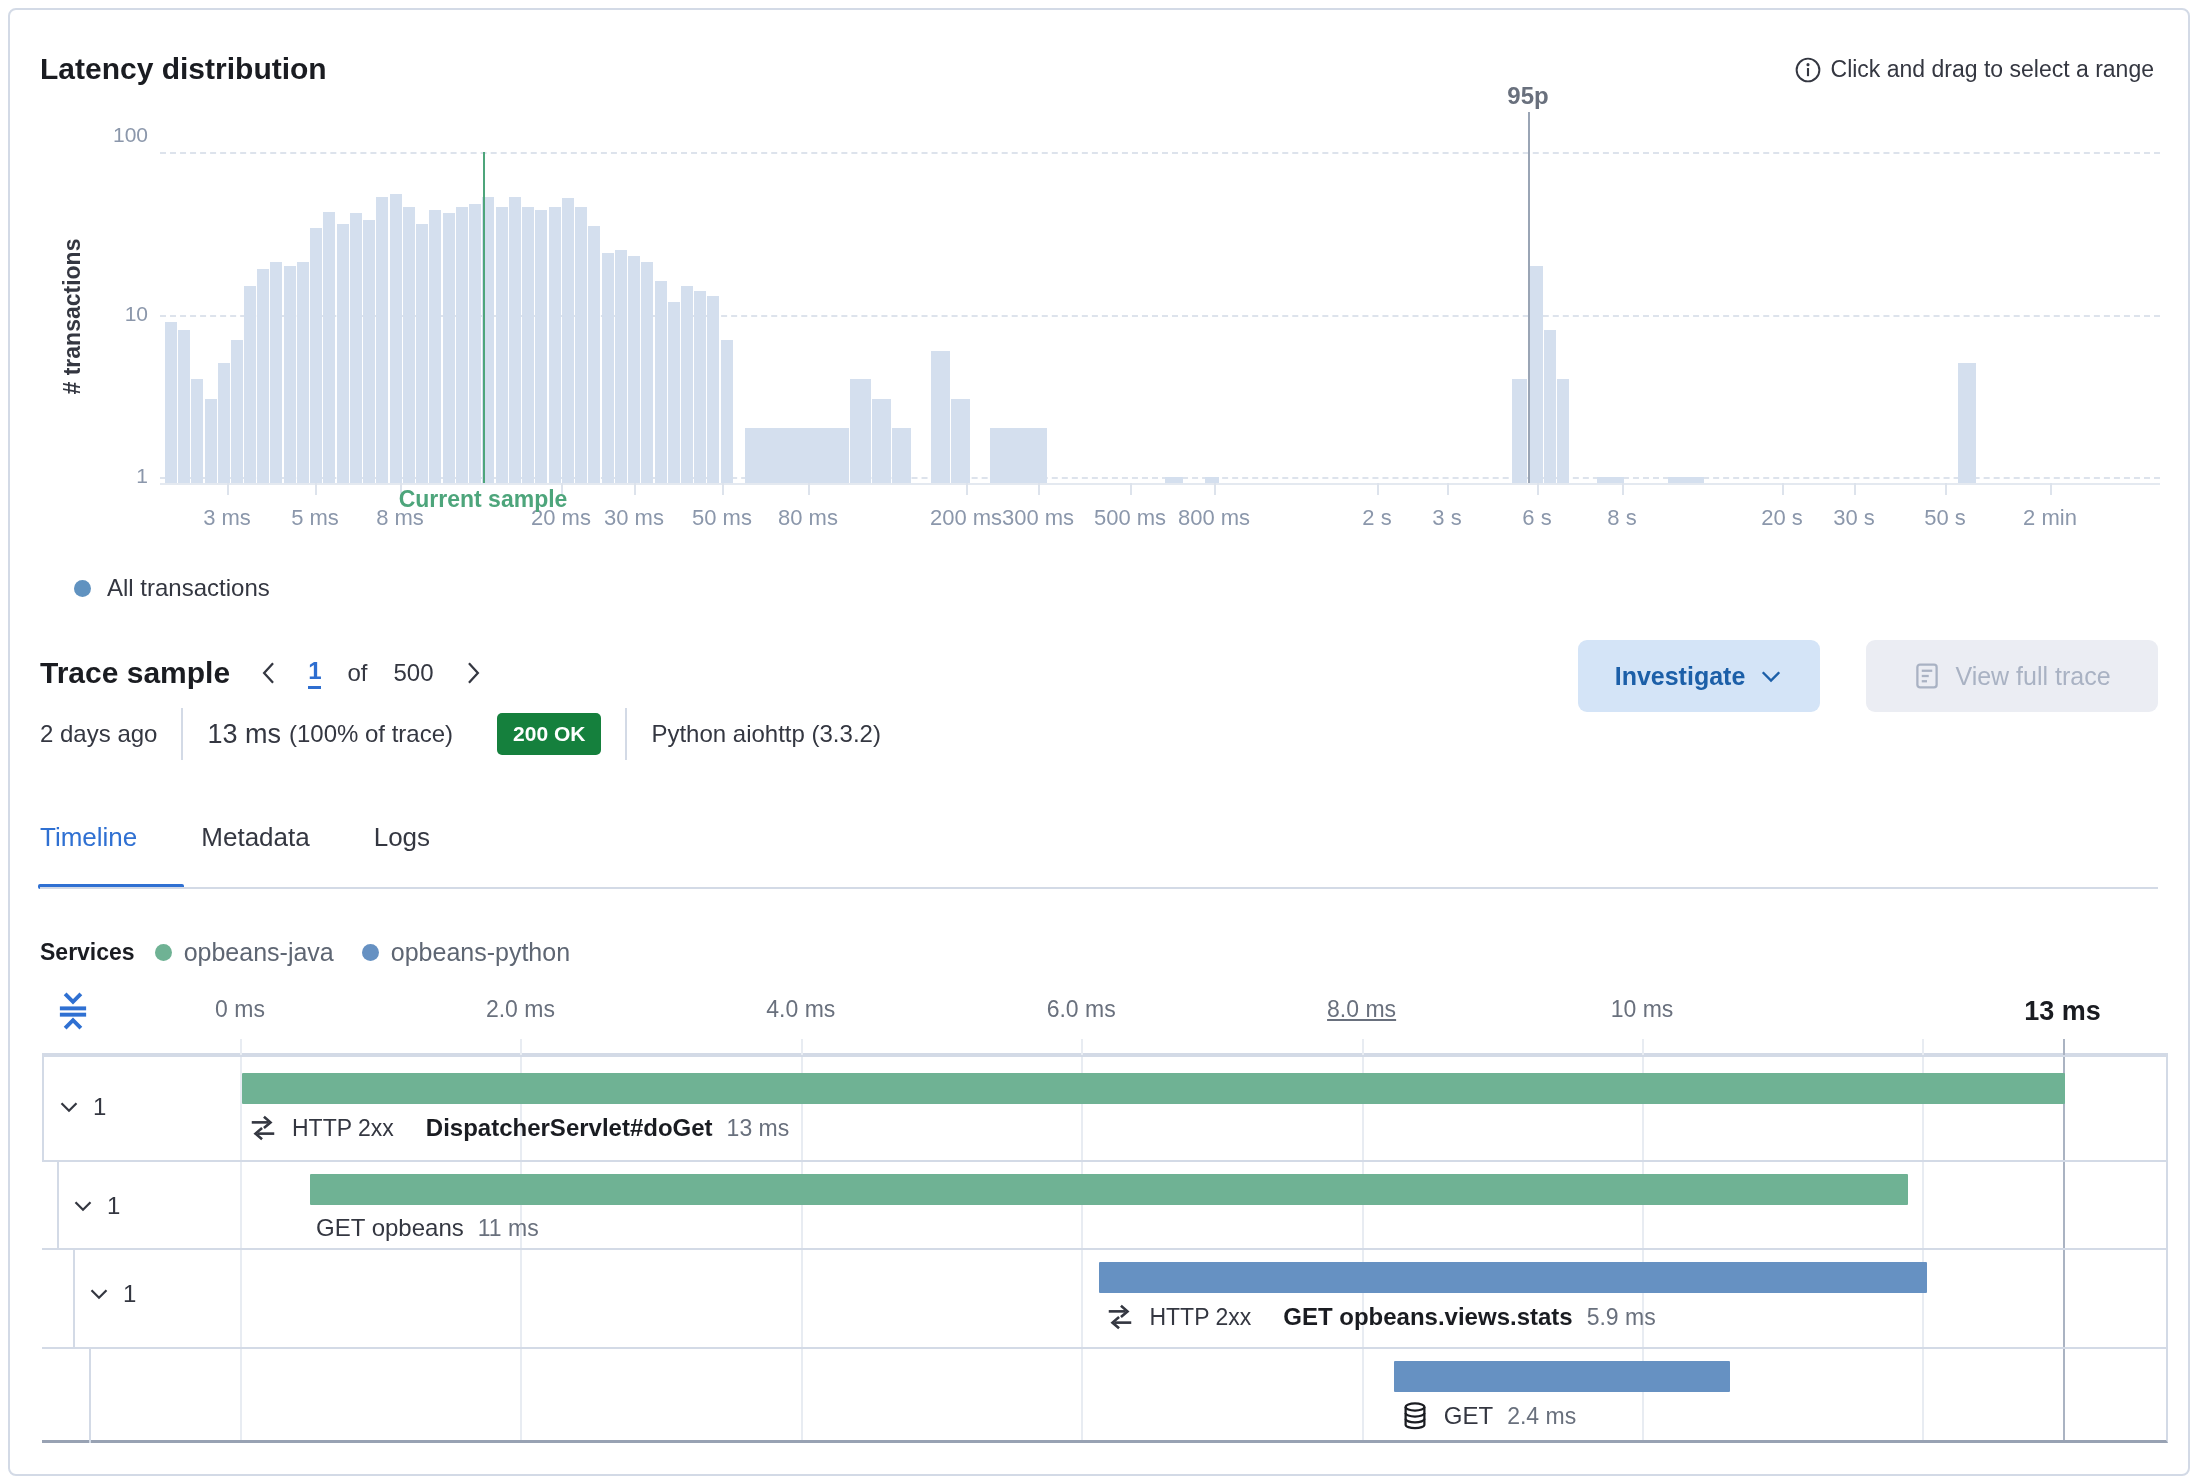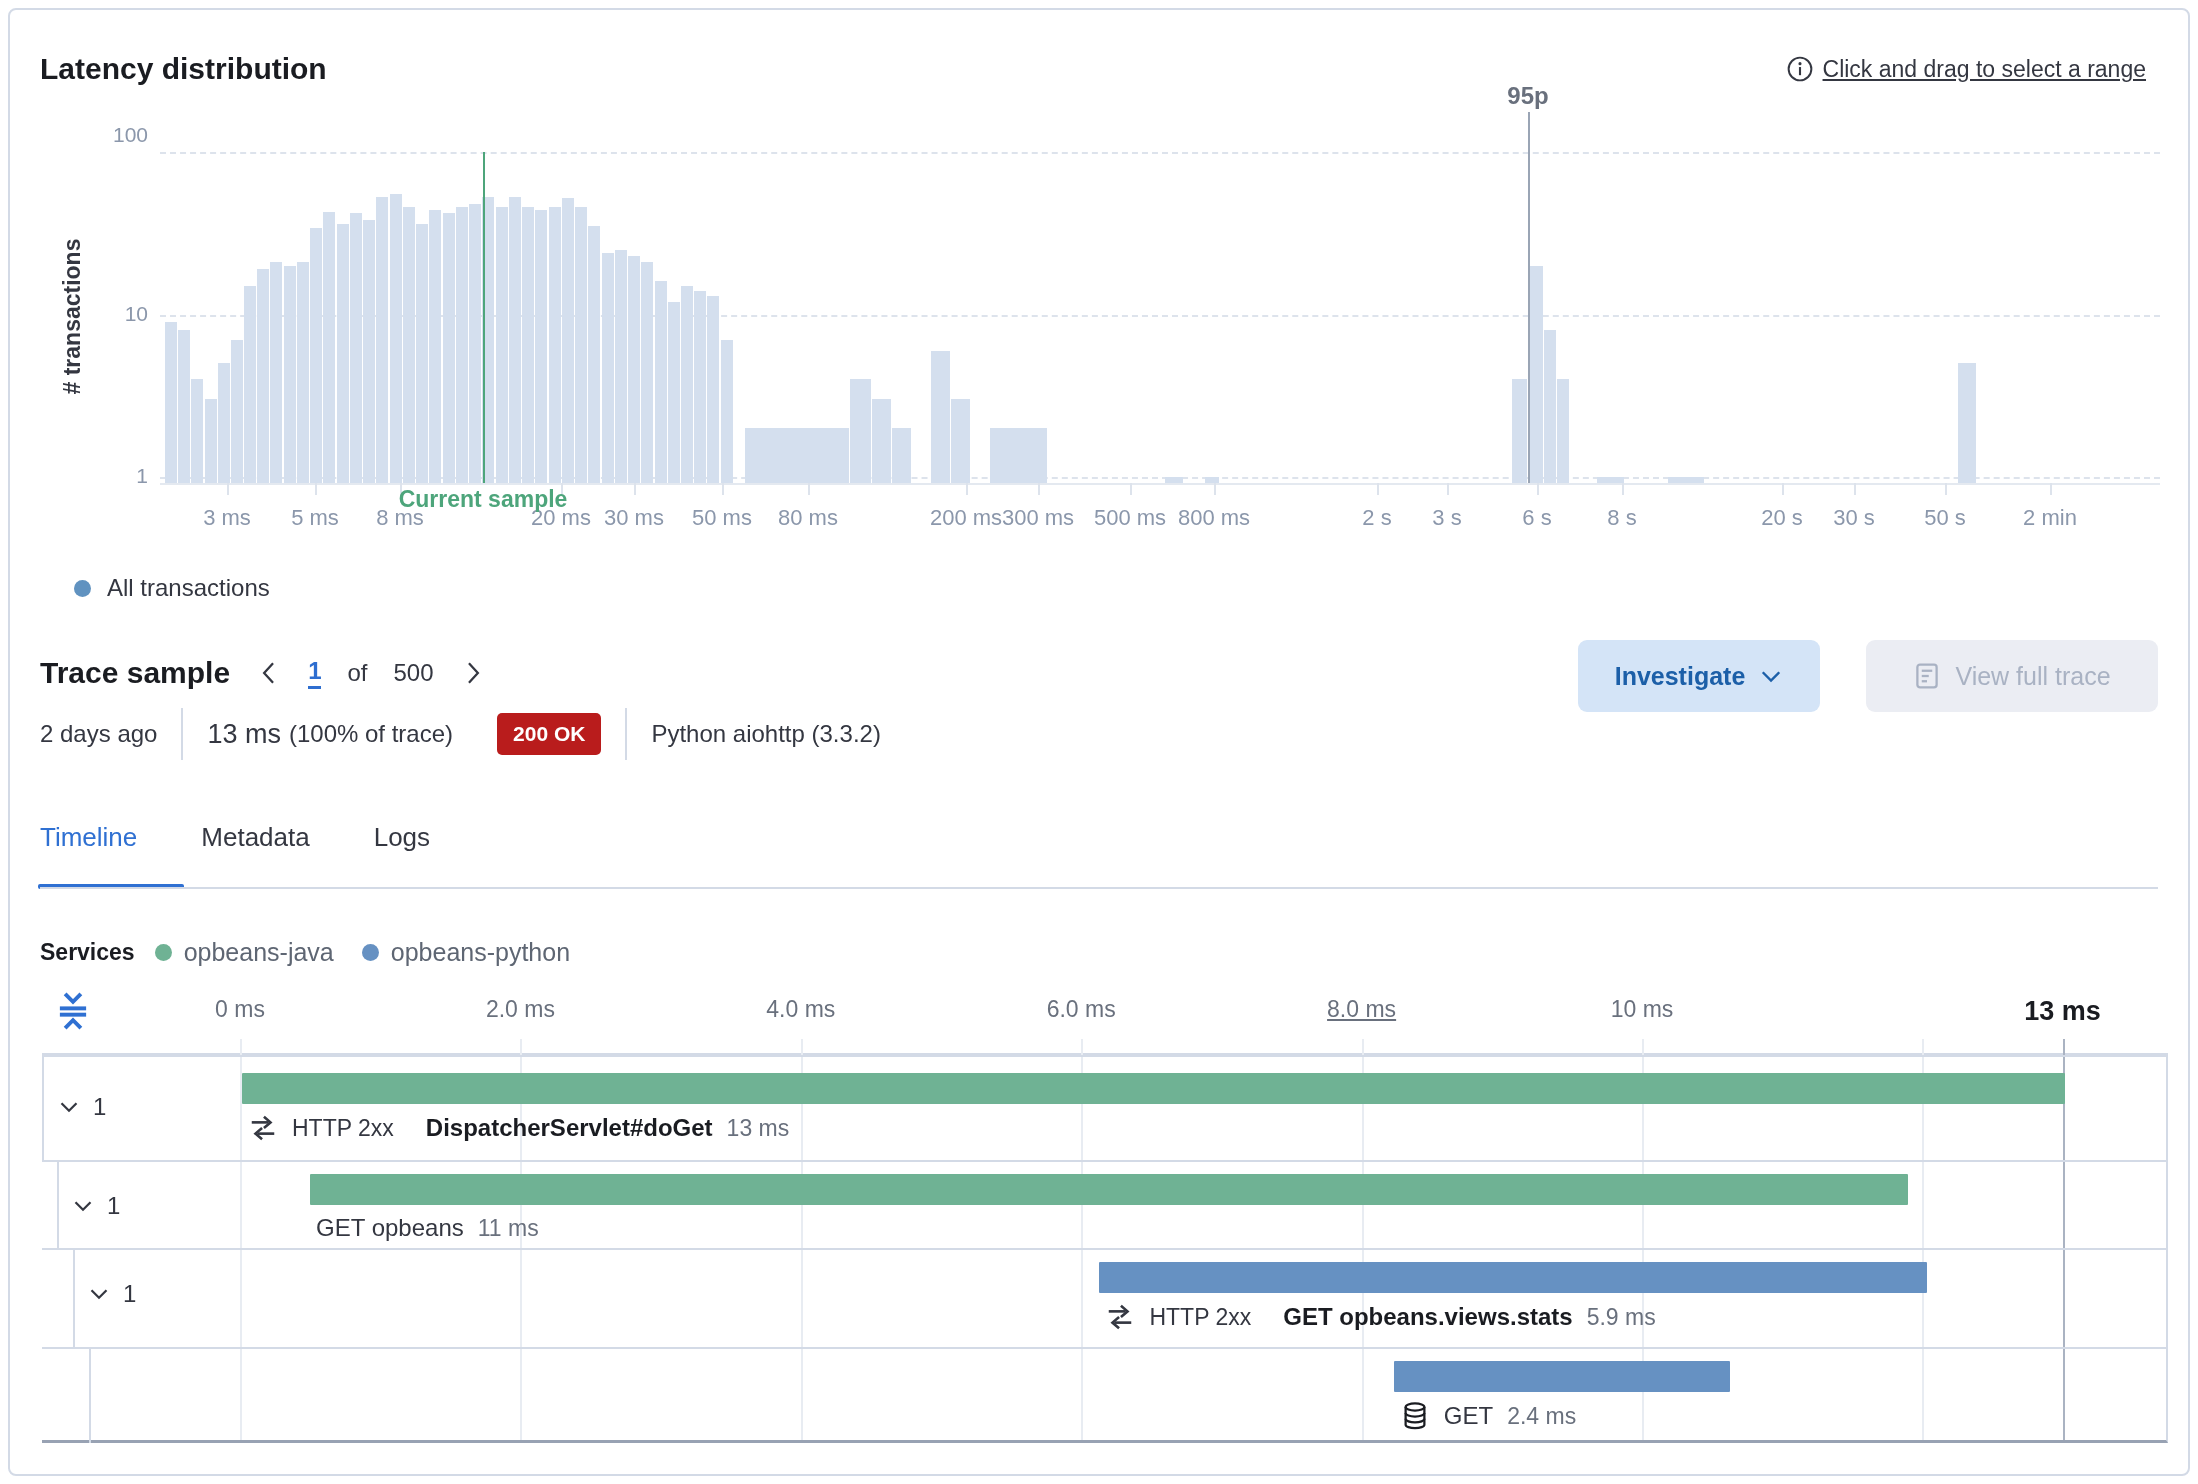--- a/index.html
+++ b/index.html
@@ -4,21 +4,21 @@
 <style>
   * { margin:0; padding:0; box-sizing:border-box; }
   html,body { background:#fff; }
   body { font-family:"Liberation Sans","DejaVu Sans",sans-serif; color:#343741; }
   .canvas { position:relative; width:2198px; height:1484px; background:#fff; overflow:hidden; }
   .card { position:absolute; left:8px; top:8px; right:8px; bottom:8px; border:2px solid #d3dae6; border-radius:8px; background:#fff; }
   .abs { position:absolute; }
 
   
   .chart-title { left:40px; top:52px; font-size:30px; font-weight:700; color:#1a1c21; }
-  .range-hint { right:52px; top:56px; font-size:23px; color:#343741; display:flex; align-items:flex-start; gap:10px;text-decoration:underline; }
+  .range-hint { right:44px; top:56px; font-size:23px; color:#343741; display:flex; align-items:center; gap:10px; }
 
   
   .plot { left:0; top:0; width:2198px; height:560px; }
   .gridline-h { position:absolute; left:160px; width:2000px; border-top:2px dashed #dde3ec; }
   .axis-line { position:absolute; left:160px; width:2000px; top:483px; border-top:2px solid #e4e9f0; }
   .ytick { position:absolute; width:110px; text-align:right; font-size:21px; color:#8b97ab; }
   .y-title { position:absolute; left:-88px; top:303px; width:320px; text-align:center; font-size:23px; font-weight:700; color:#343741; transform:rotate(-90deg); transform-origin:center; }
   .hbar { position:absolute; background:#d4dfee; }
   .xtick { position:absolute; top:505px; font-size:22px; color:#8b97ab; transform:translateX(-50%); white-space:nowrap; }
   .xtick-mark { position:absolute; top:483px; height:12px; border-left:2px solid #dde3ec; }
@@ -249,21 +249,21 @@
     </span>
     <span style="font-weight:500;">View full trace</span>
   </div>
 
   <div class="abs summary">
     <span>2 days ago</span>
     <span class="sep"></span>
     <span class="dur-big">13 ms</span>
     <span class="dur-pct">(100% of trace)</span>
     <span style="width:30px;"></span>
-    <span class="ok-badge" id="ok-badge" style="background: #b91c1c;">200 OK</span>
+    <span class="ok-badge" id="ok-badge" style="background: #15803d;">200 OK</span>
     <span class="sep"></span>
     <span>Python aiohttp (3.3.2)</span>
   </div>
 
   <div class="abs tabs" id="tabs">
       <div class="tab active">Timeline</div>
       <div class="tab">Metadata</div>
       <div class="tab">Logs</div>
     </div>
   <div class="tab-underline"></div>

